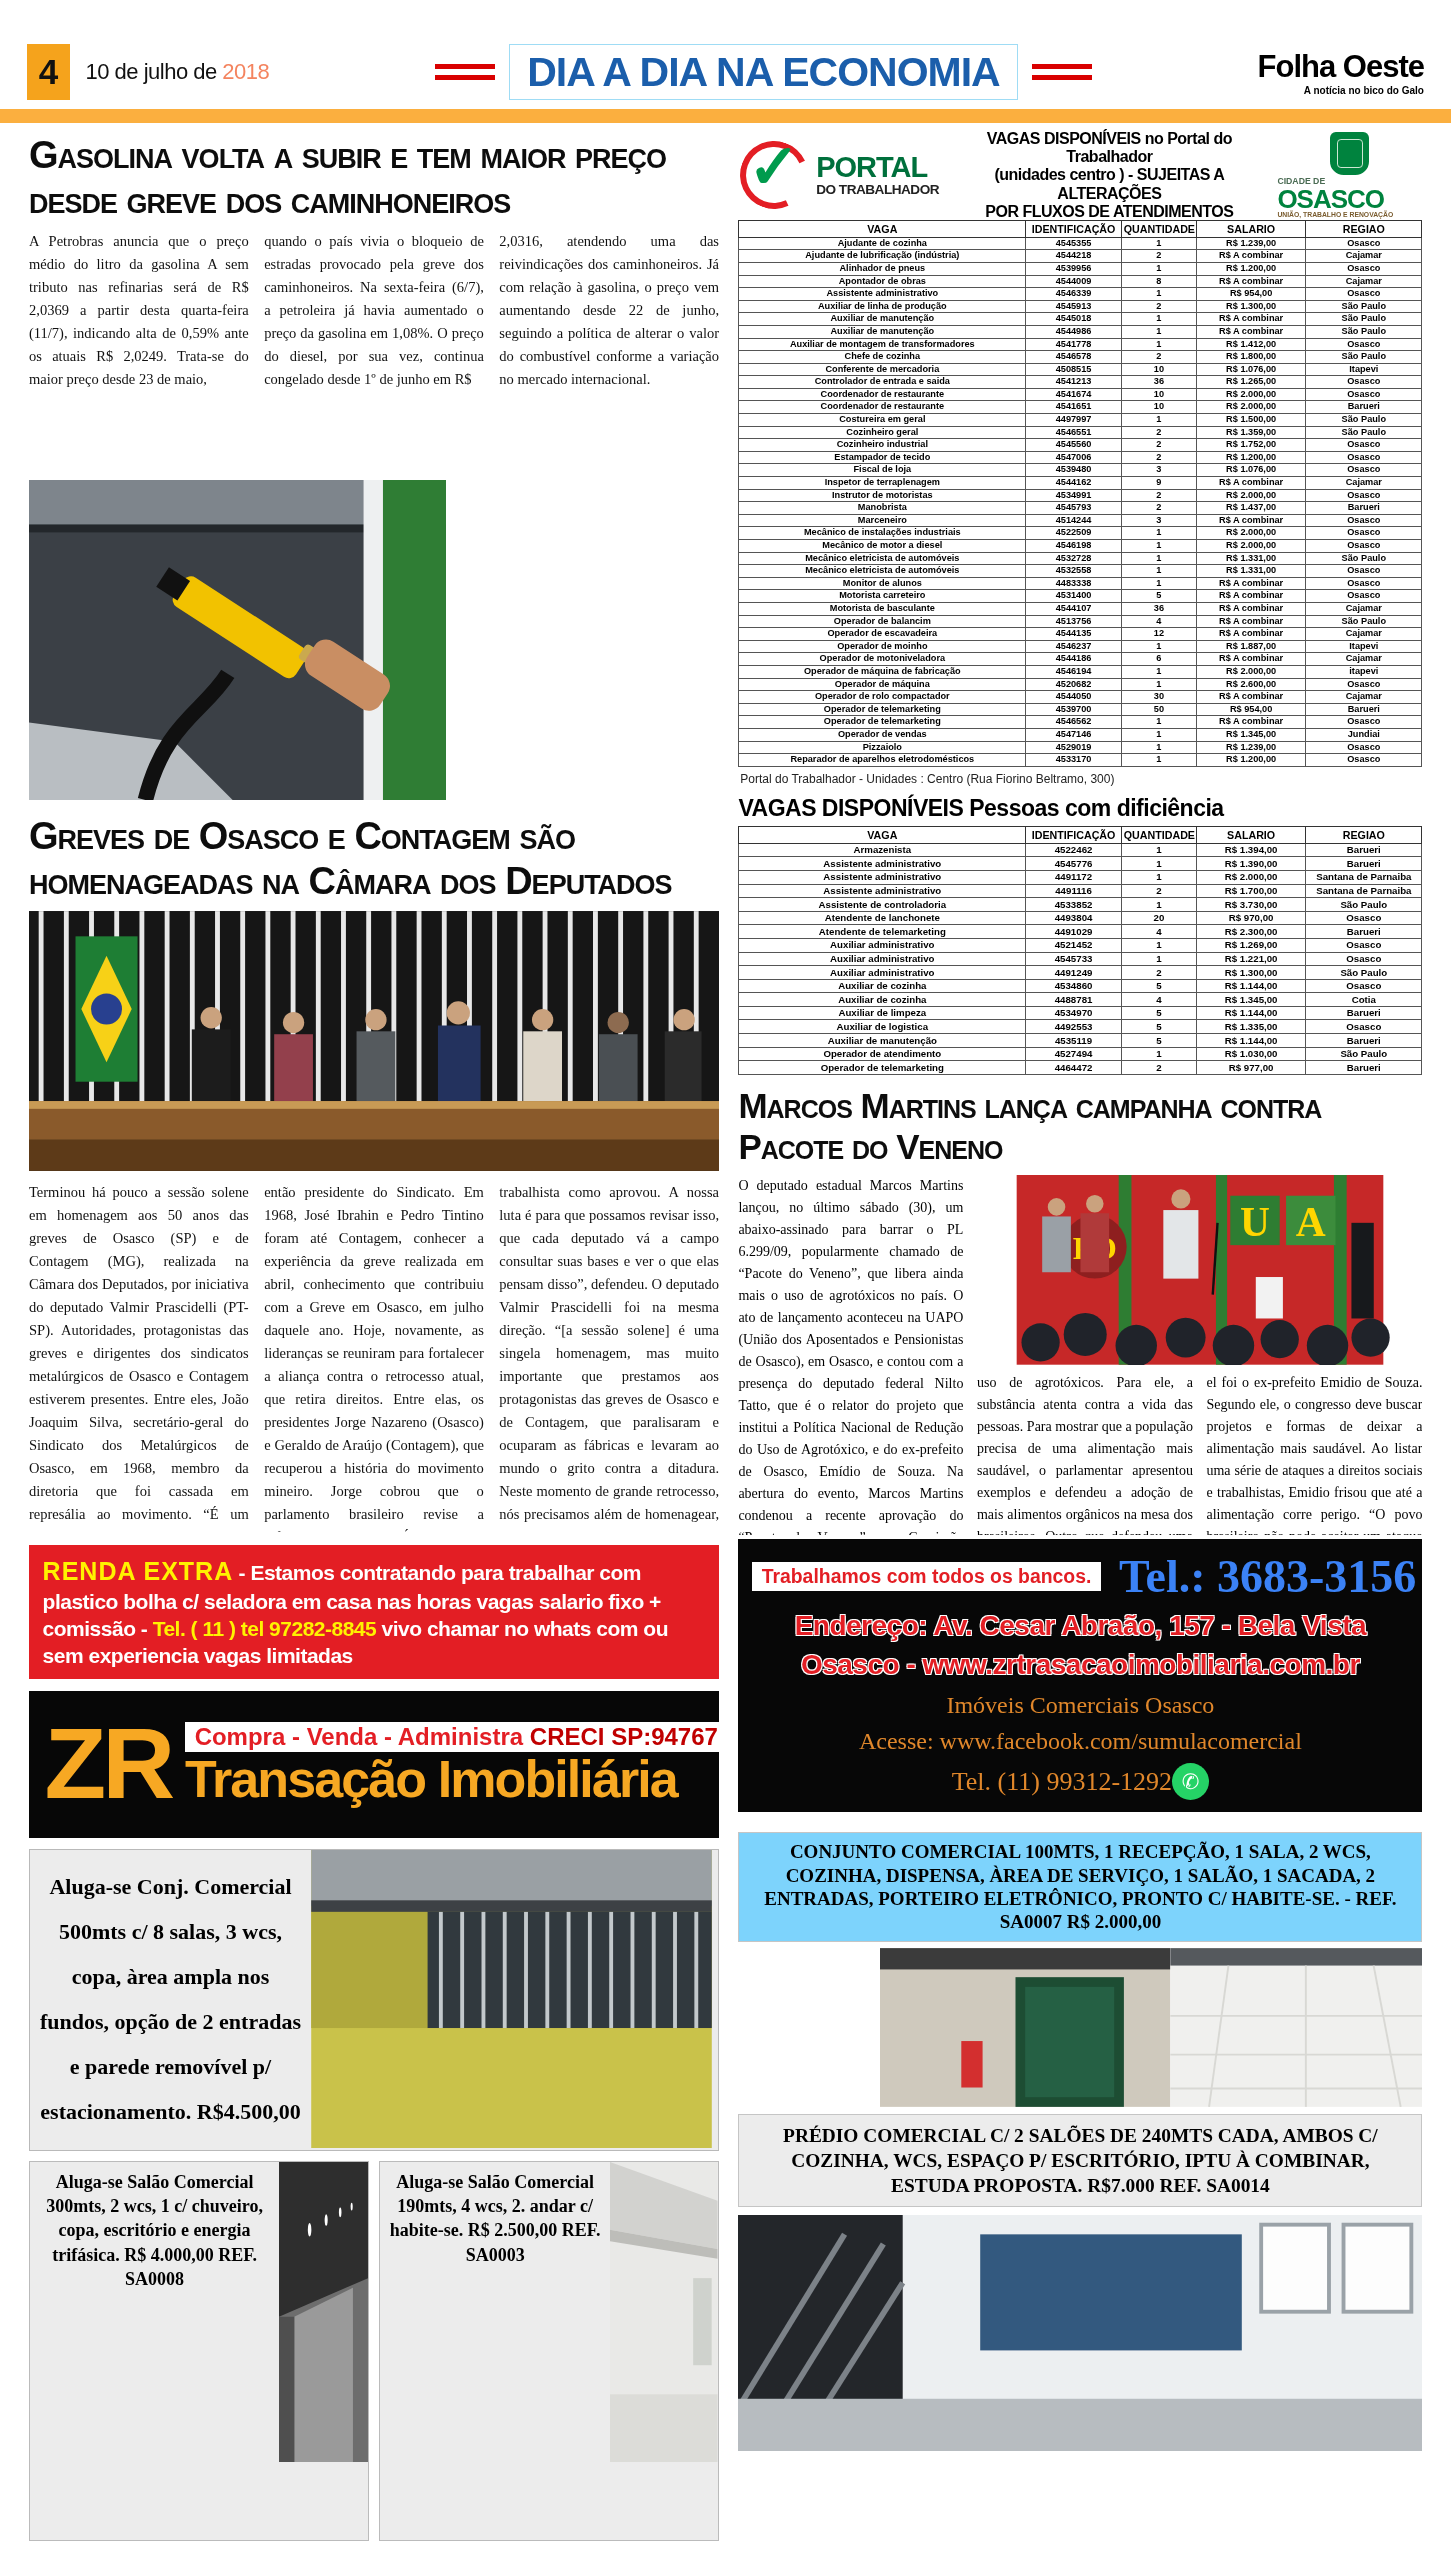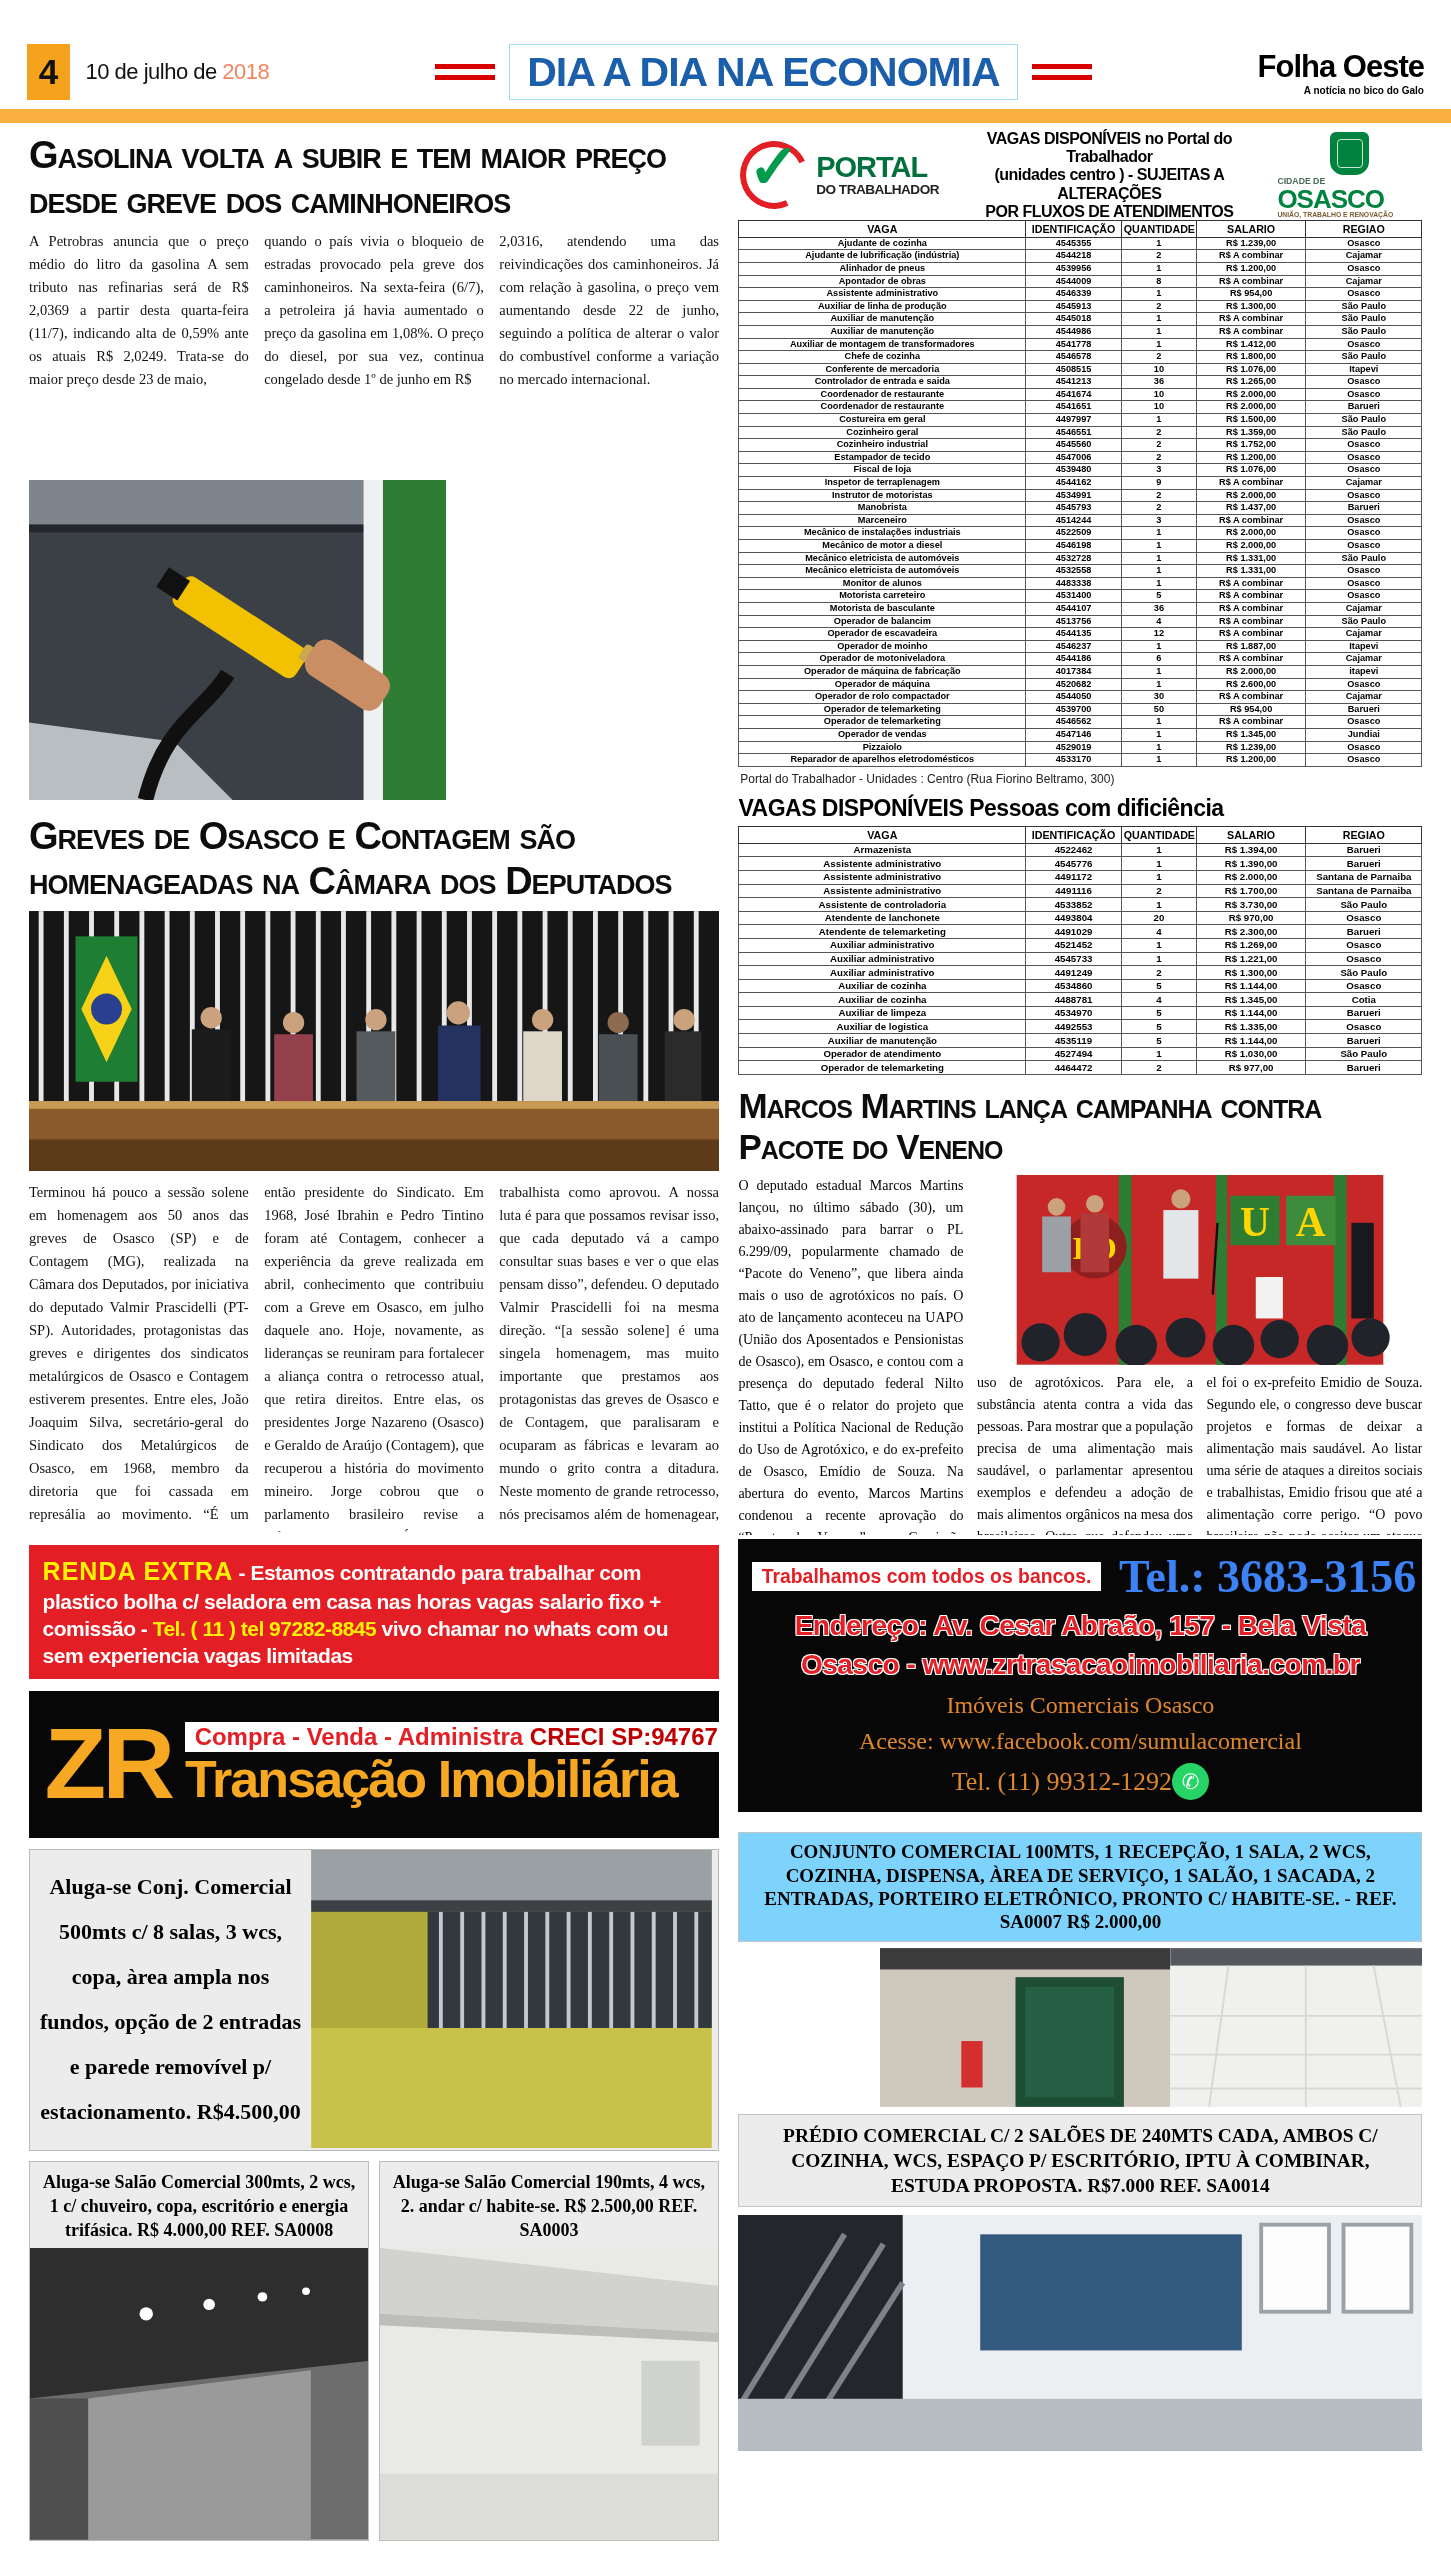--- a/index.html
+++ b/index.html
@@ -101,21 +101,21 @@
   .zrwa{color:#E0872B;font-size:26px;margin-top:7.7px;font-family:"Liberation Serif",serif;
         display:flex;align-items:center;justify-content:center;gap:0}
   .waicon{width:37px;height:37px;border-radius:50%;background:#25D366;color:#fff;display:inline-flex;
           align-items:center;justify-content:center;font-size:21px;font-family:"DejaVu Sans",sans-serif}
 
   
   .listingbox{border:1.9px solid #b9b9b9;background:#ececec;margin-top:11.6px;display:flex;height:302px;overflow:hidden}
   .listtext{width:281px;flex:none;font-family:"Liberation Serif",serif;font-weight:bold;font-size:22px;
             line-height:2.05;text-align:center;padding:13.6px 9.7px;color:#000}
   .bottomrow{display:flex;gap:9.7px;margin-top:9.7px;height:380px;overflow:hidden}
-  .bcard{flex:1;background:#ececec;border:1px solid #bbb;display:flex;flex-direction:column;overflow:hidden}
+  .bcard{flex:1;background:#ececec;border:1px solid #bbb;display:flex;overflow:hidden}
   .bcard .btitle{font-family:"Liberation Serif",serif;font-weight:bold;font-size:18px;line-height:1.35;
                  text-align:center;padding:7.7px 7.7px 5.8px 7.7px;color:#000}
   .conjtext{background:#7dd3fc;border:1px solid #c5c5c5;font-family:"Liberation Serif",serif;font-weight:bold;
             font-size:19px;line-height:1.22;text-align:center;color:#000;padding:7.7px 9.7px;margin-top:20px}
   .greenph{margin-top:5.8px;margin-left:auto;display:block}
   .predtext{background:#ececec;border:1px solid #c5c5c5;font-family:"Liberation Serif",serif;font-weight:bold;
             font-size:19.4px;line-height:1.3;text-align:center;color:#000;padding:7.7px 11.6px;margin-top:7.7px}
   .predph{margin-top:7.7px}
 </style>
 </head>
@@ -565,21 +565,21 @@
             </tr>
             <tr>
               <td>Operador de motoniveladora</td>
               <td>4544186</td>
               <td>6</td>
               <td>R$ A combinar</td>
               <td>Cajamar</td>
             </tr>
             <tr>
               <td>Operador de máquina de fabricação</td>
-              <td>4017384</td>
+              <td>4546194</td>
               <td>1</td>
               <td>R$ 2.000,00</td>
               <td>itapevi</td>
             </tr>
             <tr>
               <td>Operador de máquina</td>
               <td>4520682</td>
               <td>1</td>
               <td>R$ 2.600,00</td>
               <td>Osasco</td>

